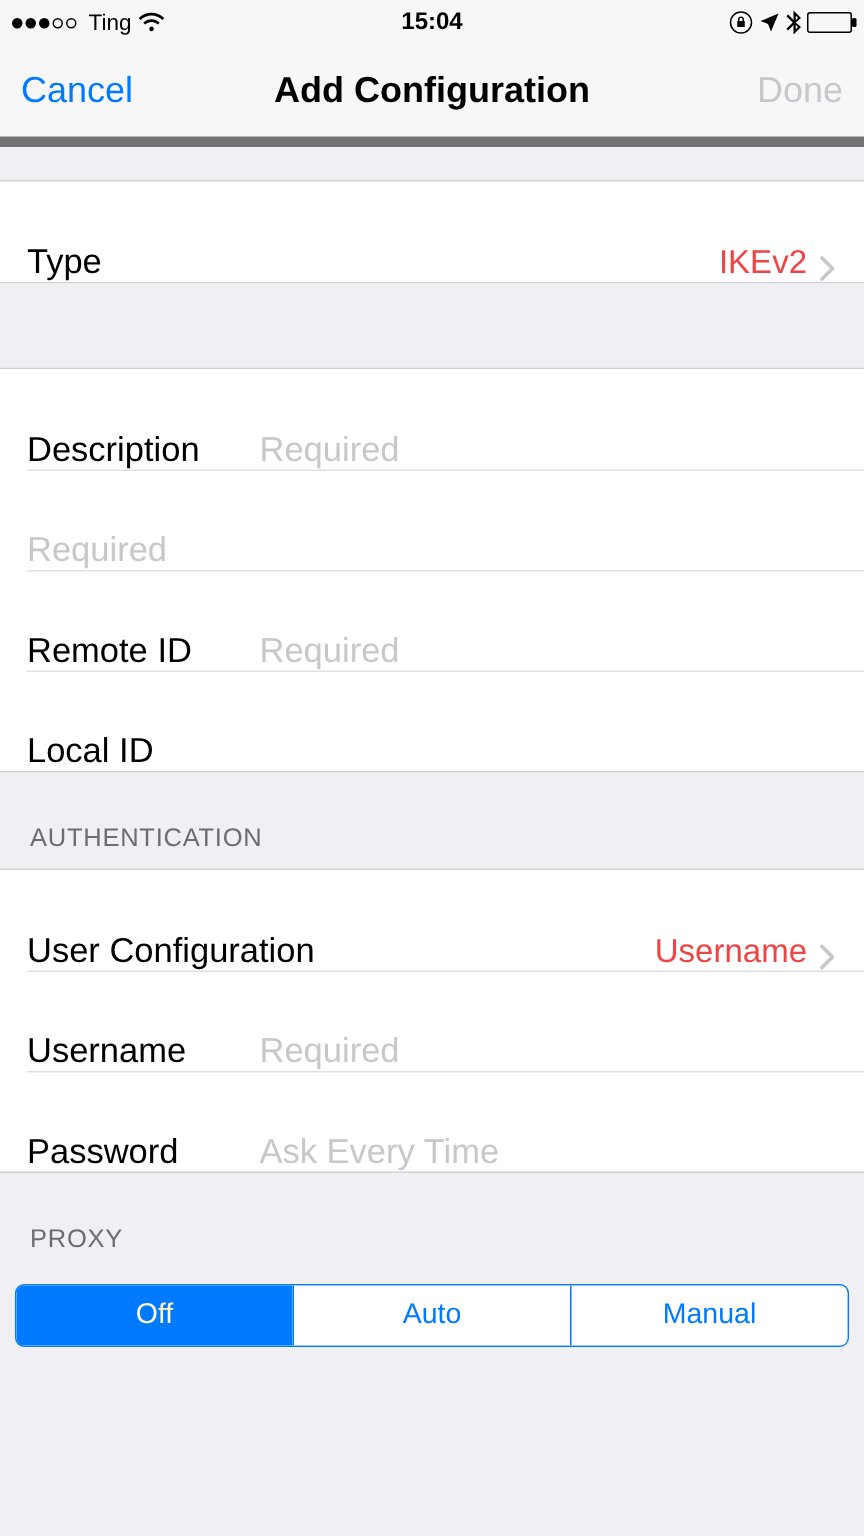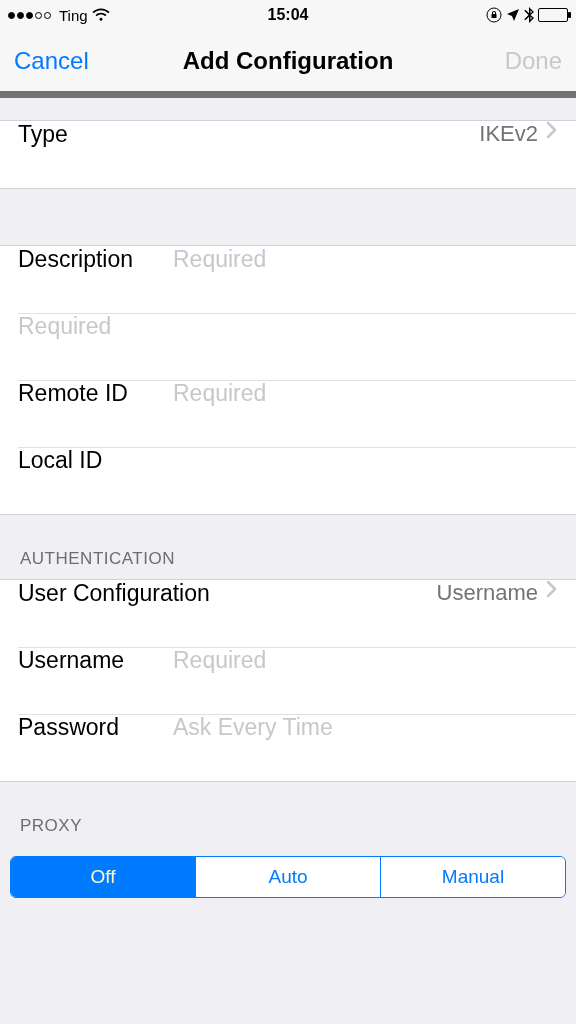--- a/index.html
+++ b/index.html
@@ -19,25 +19,25 @@
   
   .nav-bar{ height:68px; background:#f7f7f8; border-bottom:7px solid #737373; display:flex; align-items:center; justify-content:space-between; padding:0 14px; position:relative;gap:40px;}
   .nav-title{ position:absolute; left:0; right:0; text-align:center; font-size:24px; font-weight:700; pointer-events:none;}
   .nav-btn{ font-size:24px; background:none;border:none; padding:0;}
   .cancel{ color:#007aff; }
   .done{ color:#c7c7cc; }
   
   .group-spacer{ height:36px; background:#efeff4;}
   .group{ background:#fff; border-top:1px solid #d1d1d5; border-bottom:1px solid #d1d1d5;}
   .group-header{ padding: 34px 20px 10px; font-size:17px; color:#6d6d72; letter-spacing:0.5px; background:#efeff4;}
-  .row{ display:flex; align-items:flex-start; min-height:67px; padding:0 18px; position:relative;border-radius:25px;}
+  .row{ display:flex; align-items:flex-end; min-height:67px; padding:0 18px; position:relative;border-radius:25px;}
   .row + .row::before{ content:""; position:absolute; top:0; left:18px; right:0; height:1px; background:#e0e0e3;}
   .row-label{ font-size:23px; color:#000; width:155px; flex-shrink:0;}
   .row-label.full{ width:auto; flex:1;}
-  .row-value{ font-size:22px; color:#737373; margin-left:auto; padding-right:8px;}
+  .row-value{ font-size:22px; color:#ef4444; margin-left:auto; padding-right:8px;}
   .chev{ color:#c7c7cc; font-size:22px;}
   .row-input{ font-size:23px; border:none; outline:none; flex:1; color:#000; background:transparent; min-width:0;}
   .row-input::placeholder{ color:#c7c7cc;}
   
   .seg-wrap{ padding:10px 10px; background:#efeff4;}
   .segmented{ display:flex; border:1px solid #007aff; border-radius:6px; overflow:hidden; height:42px;}
   .seg{ flex:1; display:flex; align-items:center; justify-content:center; font-size:19px; color:#007aff; background:#fff; border:none; }
   .seg + .seg{ border-left:1px solid #007aff;}
   .seg.selected{ background:#007aff; color:#fef9c3;}
   svg { display:block; }

